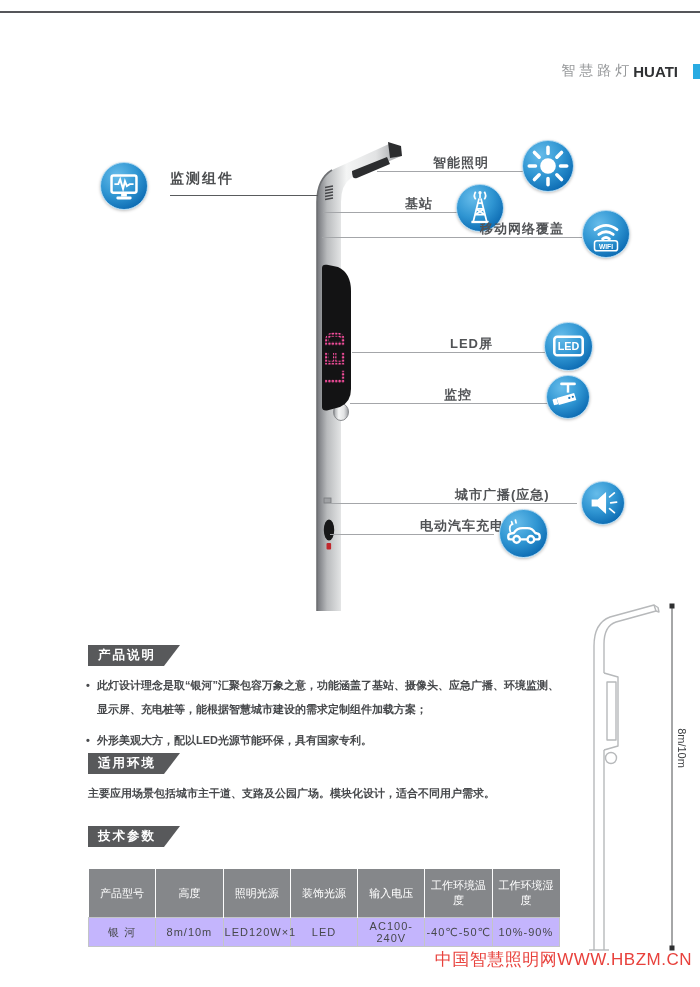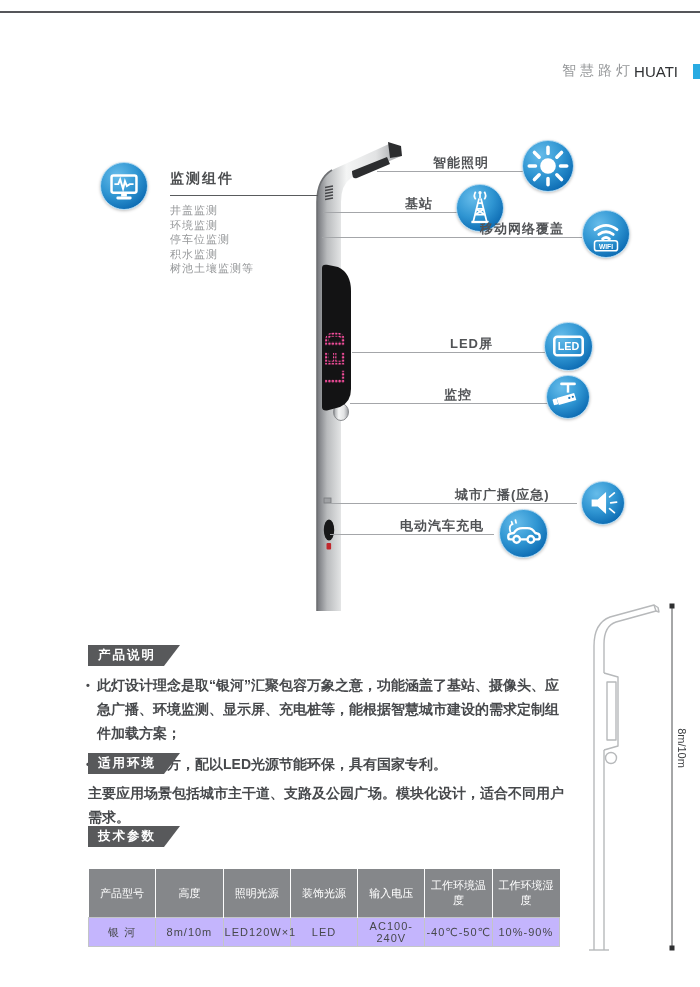--- a/index.html
+++ b/index.html
@@ -2,42 +2,42 @@
 <html><head>
 <meta charset="utf-8">
 <style>
   html,body{margin:0;padding:0;background:#fff;}
   .page{position:relative;width:700px;height:987px;background:#fff;overflow:hidden;
         font-family:"Liberation Sans","DejaVu Sans",sans-serif;}
   .top-rule{position:absolute;top:11px;left:0;width:700px;height:2px;background:#55565a;}
   
   .hdr{position:absolute;top:62px;right:0;display:flex;align-items:center;text-align:center;}
   .brand-cn{font-size:14px;color:#97999b;letter-spacing:4px;}
-  .brand-en{font-size:15px;color:#2f3133;font-weight:normal;}
+  .brand-en{font-size:15px;color:#2f3133;font-weight:bold;}
   .accent-bar{width:7px;height:15px;background:#29abe2;margin-left:15px;}
   
   .lbl{position:absolute;font-size:13px;font-weight:600;color:#515356;white-space:nowrap;
        text-align:left;letter-spacing:1px;}
   .ln{position:absolute;height:1px;background:#a4a6a9;}
   .ic{position:absolute;border-radius:50%;
       background:radial-gradient(circle at 35% 28%, #66bcea 0%, #2f95d2 45%, #0e6db4 78%, #0a61a5 100%);
       border:1.5px solid #aed7f0;box-shadow:0 1px 3px rgba(0,0,0,.25);}
   .ic svg{width:100%;height:100%;display:block;}
   
   .mon-title{position:absolute;left:170px;top:170px;font-size:14px;font-weight:bold;
              color:#4b4d4f;letter-spacing:2px;}
   .mon-line{position:absolute;left:170px;top:195px;width:148px;height:1px;background:#595b5d;}
   .mon-list{position:absolute;left:170px;top:203px;font-size:11px;color:#96989a;
             line-height:14.5px;letter-spacing:1px;}
   
   .sec{position:absolute;left:88px;width:480px;}
   .badge{display:inline-block;background:#58595b;color:#fff;font-size:12.5px;font-weight:bold;
          letter-spacing:2px;line-height:21px;padding:0 24px 0 10px;
          clip-path:polygon(0 0,100% 0,calc(100% - 16px) 100%,0 100%);}
-  .body-txt{font-size:14px;line-height:24px;color:#47494c;font-weight:600;margin:7px 0 0 0;}
+  .body-txt{font-size:11px;line-height:24px;color:#47494c;font-weight:600;margin:7px 0 0 0;}
   .bullet{position:relative;padding-left:9px;}
   .bullet::before{content:"•";position:absolute;left:-2px;top:0;font-size:11px;}
   
   table.spec{width:472px;border-collapse:collapse;table-layout:fixed;margin-top:22px;}
   table.spec th{background:#85878a;color:#fff;font-size:11px;font-weight:normal;
                 padding:9px 1px;text-align:center;}
   table.spec th + th{border-left:1px solid #fdfdfd;}
   table.spec td{background:#c4b5fd;border:1px solid #c3c5c7;font-size:11px;color:#46484a;
                 text-align:center;padding:2px 1px;letter-spacing:1px;}
   .watermark{position:absolute;top:948px;right:8px;font-size:17px;letter-spacing:.5px;
@@ -88,27 +88,20 @@
   <div class="ic" style="left:100px;top:162px;width:46px;height:46px;">
     <svg viewBox="0 0 48 48">
       <rect x="11" y="13" width="26" height="18" rx="2" fill="none" stroke="#fff" stroke-width="2.6"></rect>
       <polyline points="14,22 18,22 20,17 23,27 25,19 27,24 30,22 34,22" fill="none" stroke="#fff" stroke-width="2"></polyline>
       <rect x="21" y="31" width="6" height="4" fill="#fff"></rect>
       <rect x="16" y="35" width="16" height="3" rx="1.5" fill="#fff"></rect>
     </svg>
   </div>
   <div class="mon-title">监测组件</div>
   <div class="mon-line"></div>
-  <div class="mon-list">
-    <div>井盖监测</div>
-    <div>环境监测</div>
-    <div>停车位监测</div>
-    <div>积水监测</div>
-    <div>树池土壤监测等</div>
-  </div>
 
   <div class="lbl" style="left:433px;top:154px;width:90px;">智能照明</div>
   <div class="ln" style="left:377px;top:171px;width:146px;"></div>
   <div class="ic" style="left:522px;top:140px;width:50px;height:50px;">
     <svg viewBox="0 0 48 48">
       <circle cx="24" cy="24" r="7.5" fill="#fff"></circle>
       <g stroke="#fff" stroke-width="3.4" stroke-linecap="round">
         <path d="M24,12 L24,6 M24,36 L24,42 M12,24 L6,24 M36,24 L42,24"></path>
         <path d="M15.5,15.5 L11,11 M32.5,15.5 L37,11 M15.5,32.5 L11,37 M32.5,32.5 L37,37"></path>
       </g>
@@ -176,21 +169,21 @@
     <svg viewBox="0 0 48 48">
       <path d="M11,20 L18,20 L27.5,11.5 L27.5,36.5 L18,28 L11,28 Z" fill="#fff"></path>
       <g stroke="#fff" stroke-width="2" stroke-linecap="round">
         <path d="M31.5,17 L37,12.5"></path>
           <path d="M32.8,23.8 L39.5,23"></path>
           <path d="M31.5,30.5 L37,35"></path>
       </g>
     </svg>
   </div>
 
-  <div class="lbl" style="left:400px;top:517px;width:92px;">电动汽车充电</div>
+  <div class="lbl" style="left:420px;top:517px;width:92px;">电动汽车充电</div>
   <div class="ln" style="left:330px;top:534px;width:164px;"></div>
   <div class="ic" style="left:499px;top:509px;width:47px;height:47px;">
     <svg viewBox="0 0 48 48">
       <g fill="none" stroke="#fff" stroke-width="2.4" stroke-linejoin="round" stroke-linecap="round">
         <path d="M12.5,30 L10.5,30 Q8.5,30 8.5,28 L8.5,26.5 Q8.5,24.4 11,24 L14,23.5 Q17.2,18.5 23,18.5 L28,18.5 Q33,18.5 36,23.5 L38,24 Q40.5,24.5 40.5,27 L40.5,28 Q40.5,30 38.5,30 L36,30"></path>
         <circle cx="17" cy="30" r="3.4"></circle>
         <circle cx="31.5" cy="30" r="3.4"></circle>
         <path d="M21,30 L27.5,30"></path>
         <path d="M10.5,22 Q8.8,17 12.3,14.2" stroke-width="1.8"></path>
         <path d="M11.8,12 L12.9,14.6 M15.8,10.4 L16.4,13.2" stroke-width="1.8"></path>
@@ -248,13 +241,14 @@
           <td>LED120W×1</td>
           <td>LED</td>
           <td>AC100-240V</td>
           <td>-40℃-50℃</td>
           <td>10%-90%</td>
         </tr>
       </tbody>
     </table>
   </div>
 
+  <div class="watermark">中国智慧照明网WWW.HBZM.CN</div>
 </div>
 
 </body></html>

